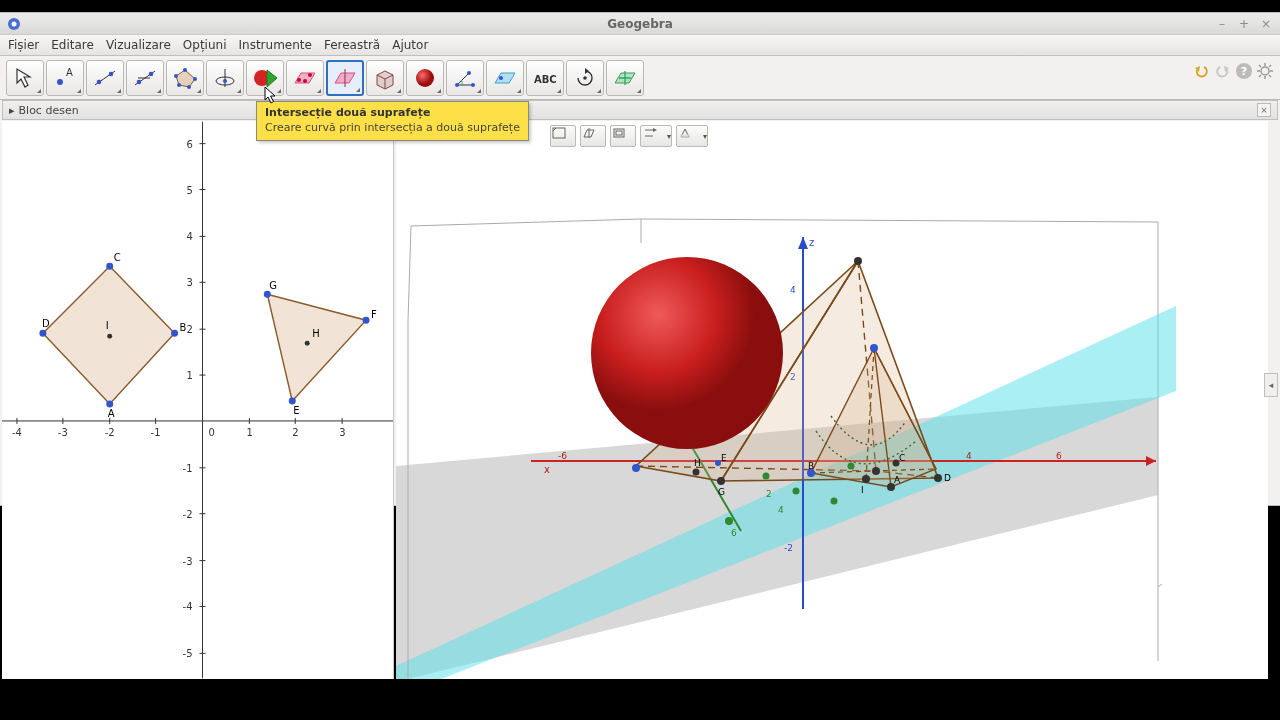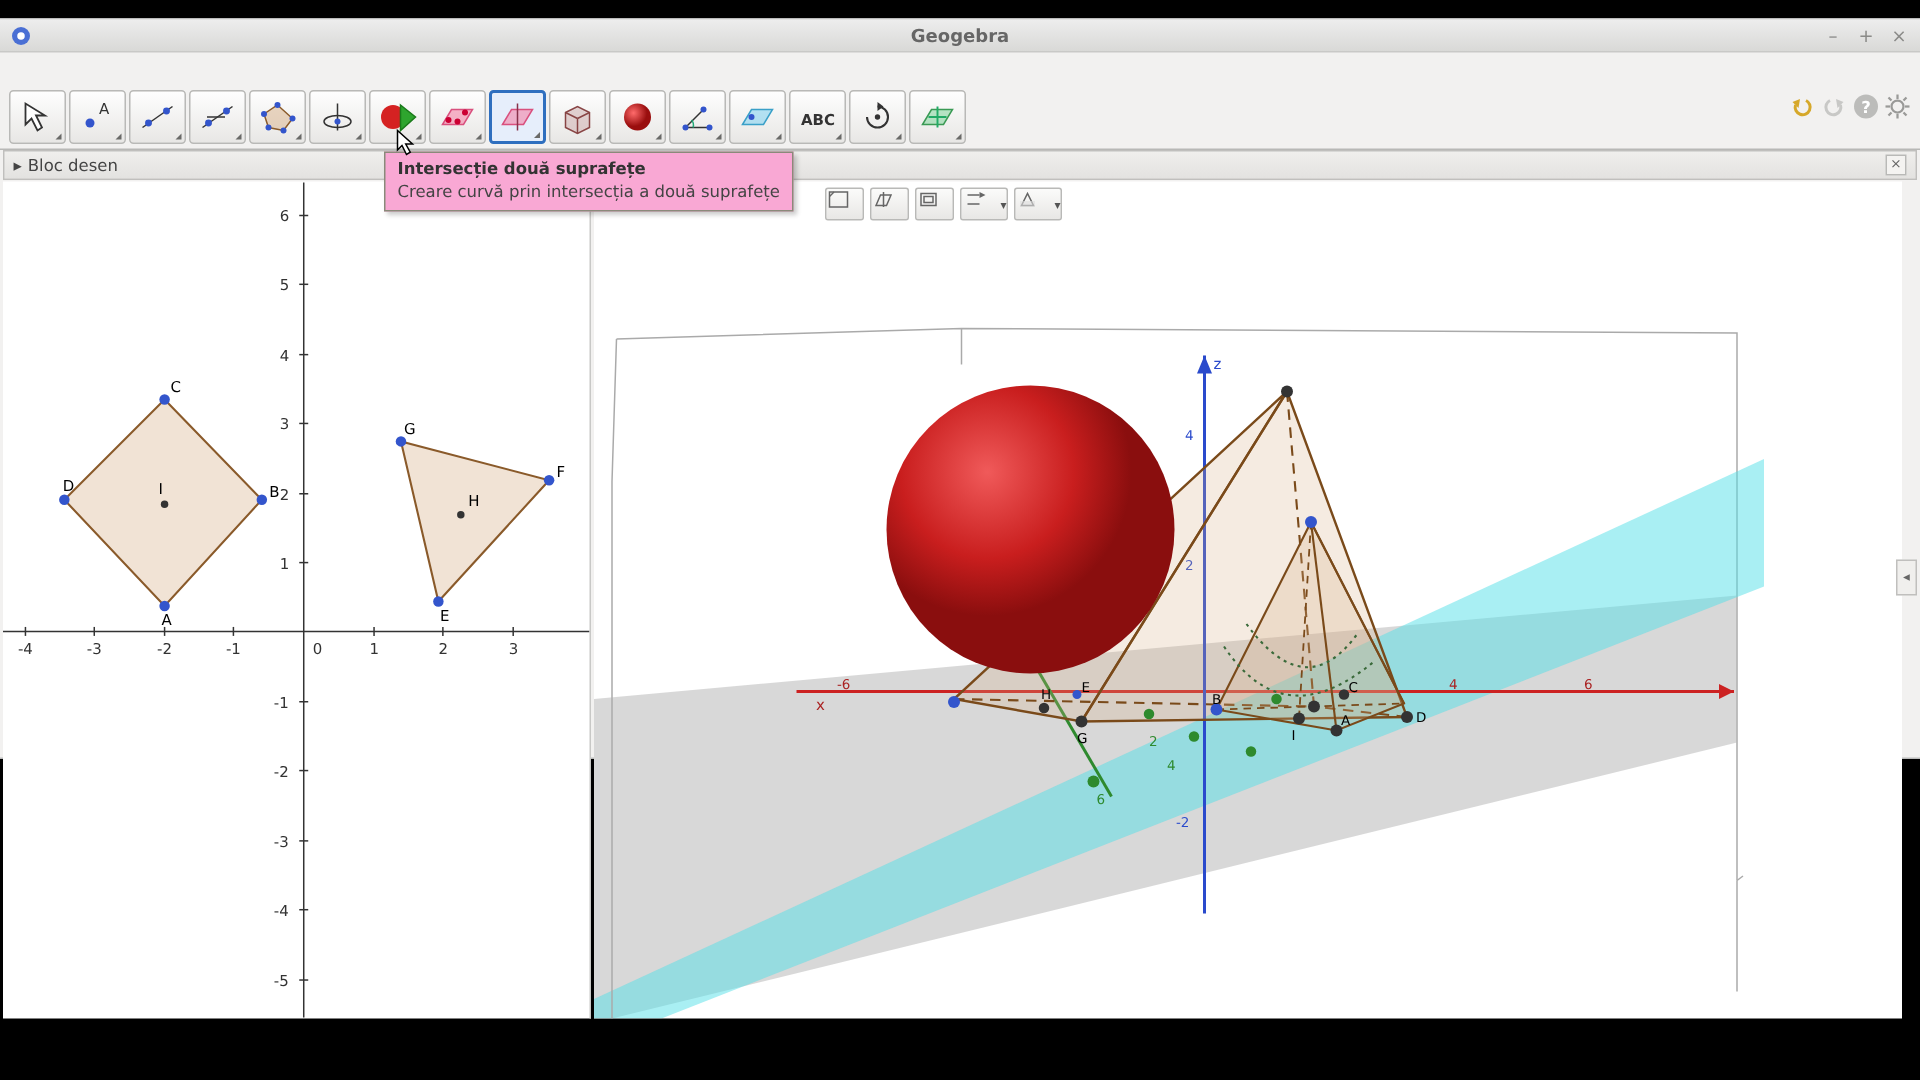--- a/index.html
+++ b/index.html
@@ -15,21 +15,21 @@
   .tool-row { position:absolute; top:4px; left:6px; display:flex; gap:2px; }
   .tool-btn { width:38px; height:36px; border:1px solid #b9b9b7; border-radius:3px; background:linear-gradient(#fefefe,#e8e7e5); display:flex; align-items:center; justify-content:center; position:relative; }
   .tool-btn::after { content:""; position:absolute; right:2px; bottom:2px; width:0; height:0; border-left:4px solid transparent; border-bottom:4px solid #6a6a68; }
   .tool-btn.selected { border:2px solid #2f6fbf; background:#e6eefb; }
   .tool-btn svg { width:28px; height:26px; }
   .tool-right { position:absolute; top:6px; right:6px; display:flex; gap:4px; align-items:center; }
   .tool-right .sm { width:18px; height:18px; }
   .panel-tab { position:absolute; top:87px; left:2px; right:2px; height:20px; background:linear-gradient(#f0efed,#e3e2e0); border:1px solid #c0bfbd; font-size:11px; color:#444; display:flex; align-items:center; padding:0 6px; }
   .panel-tab .close { margin-left:auto; width:14px; height:14px; border:1px solid #b9b9b7; display:flex; align-items:center; justify-content:center; font-size:9px; color:#666; background:#f4f3f1; }
 
-  .tooltip { position:absolute; top:88px; left:256px; background:#f9a8d4; border:1px solid #8a8a7a; padding:4px 8px 6px 8px; font-size:11px; color:#444; z-index:50; box-shadow:2px 2px 3px rgba(0,0,0,.2); }
+  .tooltip { position:absolute; top:88px; left:256px; background:#fde047; border:1px solid #8a8a7a; padding:4px 8px 6px 8px; font-size:11px; color:#444; z-index:50; box-shadow:2px 2px 3px rgba(0,0,0,.2); }
   .tooltip .tt-title { font-weight:bold; color:#333; margin-bottom:2px; font-size:11px; }
 
   
   .view2d { position:absolute; top:108px; left:2px; width:392px; height:558px; background:#fff; border-right:1px solid #c8c8c6; }
   .view2d svg { width:100%; height:100%; }
 
   
   .view3d { position:absolute; top:108px; left:396px; width:872px; height:558px; background:#fff; }
   .view3d-toolbar { position:absolute; top:4px; left:154px; display:flex; gap:4px; z-index:5; }
   .tb3d { width:26px; height:22px; border:1px solid #b9b9b7; border-radius:2px; background:linear-gradient(#fbfbfa,#e8e7e5); display:flex; align-items:center; justify-content:center; font-size:11px; color:#555; }
@@ -58,20 +58,29 @@
           </svg>
     </span>
     <span class="title">Geogebra</span>
     <div style="display:flex; gap:6px; z-index:1;">
       <span class="win-icon">–</span>
       <span class="win-icon">+</span>
       <span class="win-icon">×</span>
     </div>
   </div>
 
+  <div class="menubar">
+    <span>Fișier</span>
+    <span>Editare</span>
+    <span>Vizualizare</span>
+    <span>Opțiuni</span>
+    <span>Instrumente</span>
+    <span>Fereastră</span>
+    <span>Ajutor</span>
+  </div>
 
   <div class="toolbar">
     <div class="tool-row">
       <div class="tool-btn">
         <svg viewBox="0 0 28 26">
               <path d="M6 4 L6 18 L10 14 L14 22 L17 20 L13 12 L19 12 Z" fill="#fff" stroke="#333" stroke-width="1.2"></path>
             </svg>
       </div>
       <div class="tool-btn">
         <svg viewBox="0 0 28 26">

